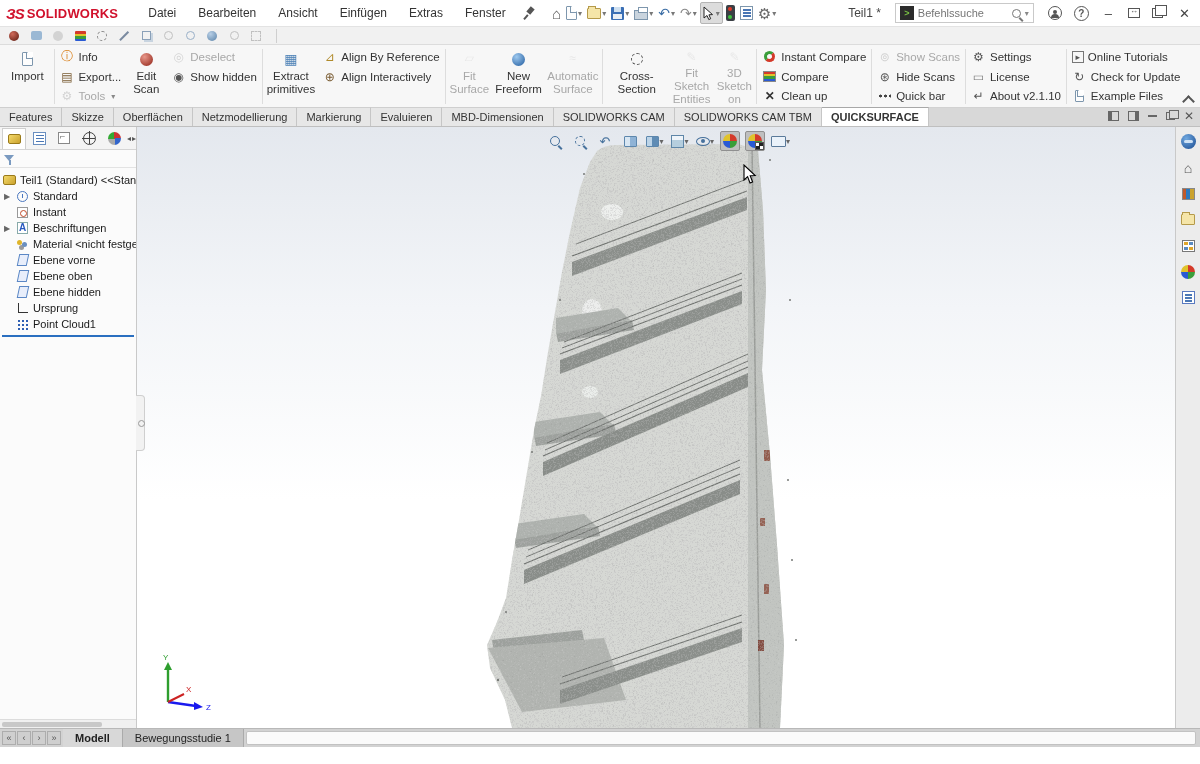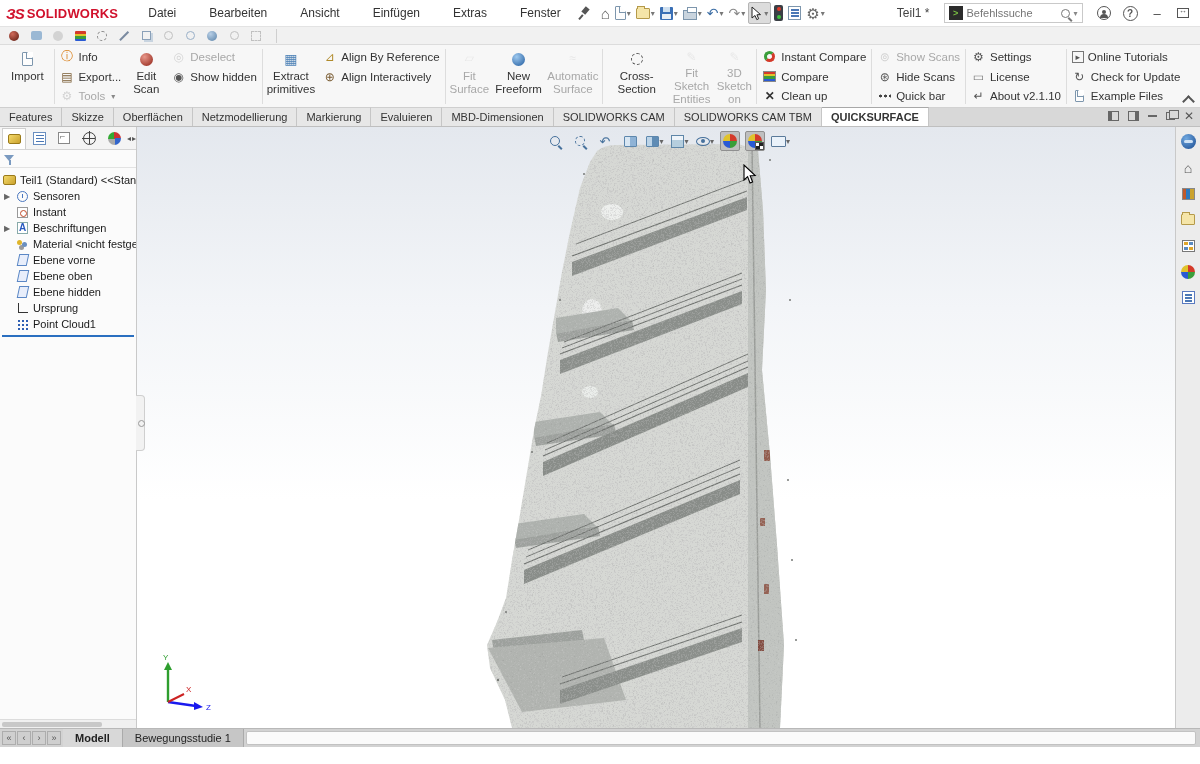--- a/index.html
+++ b/index.html
@@ -5,21 +5,21 @@
   * { margin:0; padding:0; box-sizing:border-box; }
   html,body { width:1200px; height:764px; overflow:hidden; }
   body { font-family:"Liberation Sans", sans-serif; font-size:12px; color:#222; background:#fff; }
   #app { position:relative; width:1200px; height:764px; background:#fff; }
 
   
   .titlebar { height:27px; display:flex; align-items:center; background:#fff; border-bottom:1px solid #e3e3e3; padding:0 6px; }
   .brand { display:flex; align-items:center; gap:3px; margin-right:22px; }
   .brand .lg { color:#d1112c; font-weight:bold; font-style:italic; font-size:15px; letter-spacing:-1px; }
   .brand .bn { color:#d1112c; font-weight:bold; font-size:13px; letter-spacing:0.2px; }
-  .menus { display:flex; gap:17px; }
+  .menus { display:flex; gap:6px; }
   .menu { padding:3px 8px; font-size:12px; color:#333; cursor:default; }
   .pin { width:14px; height:14px; margin:0 8px; position:relative; }
   .pin::before { content:""; position:absolute; left:6px; top:1px; width:5px; height:7px; background:#555; transform:rotate(40deg); }
   .pin::after { content:""; position:absolute; left:3px; top:8px; width:1.5px; height:6px; background:#555; transform:rotate(40deg); }
   .qat { display:flex; align-items:center; gap:1px; margin-left:14px; }
   .qbtn { display:flex; align-items:center; padding:2px 2px; border-radius:2px; height:22px; }
   .qbtn .dd { font-size:8px; color:#777; margin-left:1px; }
   .qbtn.sel { background:#dcdcdc; border:1px solid #b5b5b5; }
   .glyph { font-size:14px; color:#3c6ea5; line-height:1; }
   .glyph.gray { color:#8a8a8a; }
@@ -522,21 +522,21 @@
           <span class="ti">
               <span class="tpart"></span>
             </span>
           <span>Teil1 (Standard) &lt;&lt;Standard:</span>
         </div>
         <div class="trow">
           <span class="exp">▶</span>
           <span class="ti">
               <span class="i-hist"></span>
             </span>
-          <span>Sensoren</span>
+          <span>Standard</span>
         </div>
         <div class="trow">
           <span class="ti">
               <span class="i-sens"></span>
             </span>
           <span>Instant</span>
         </div>
         <div class="trow">
           <span class="exp">▶</span>
           <span class="ti">

